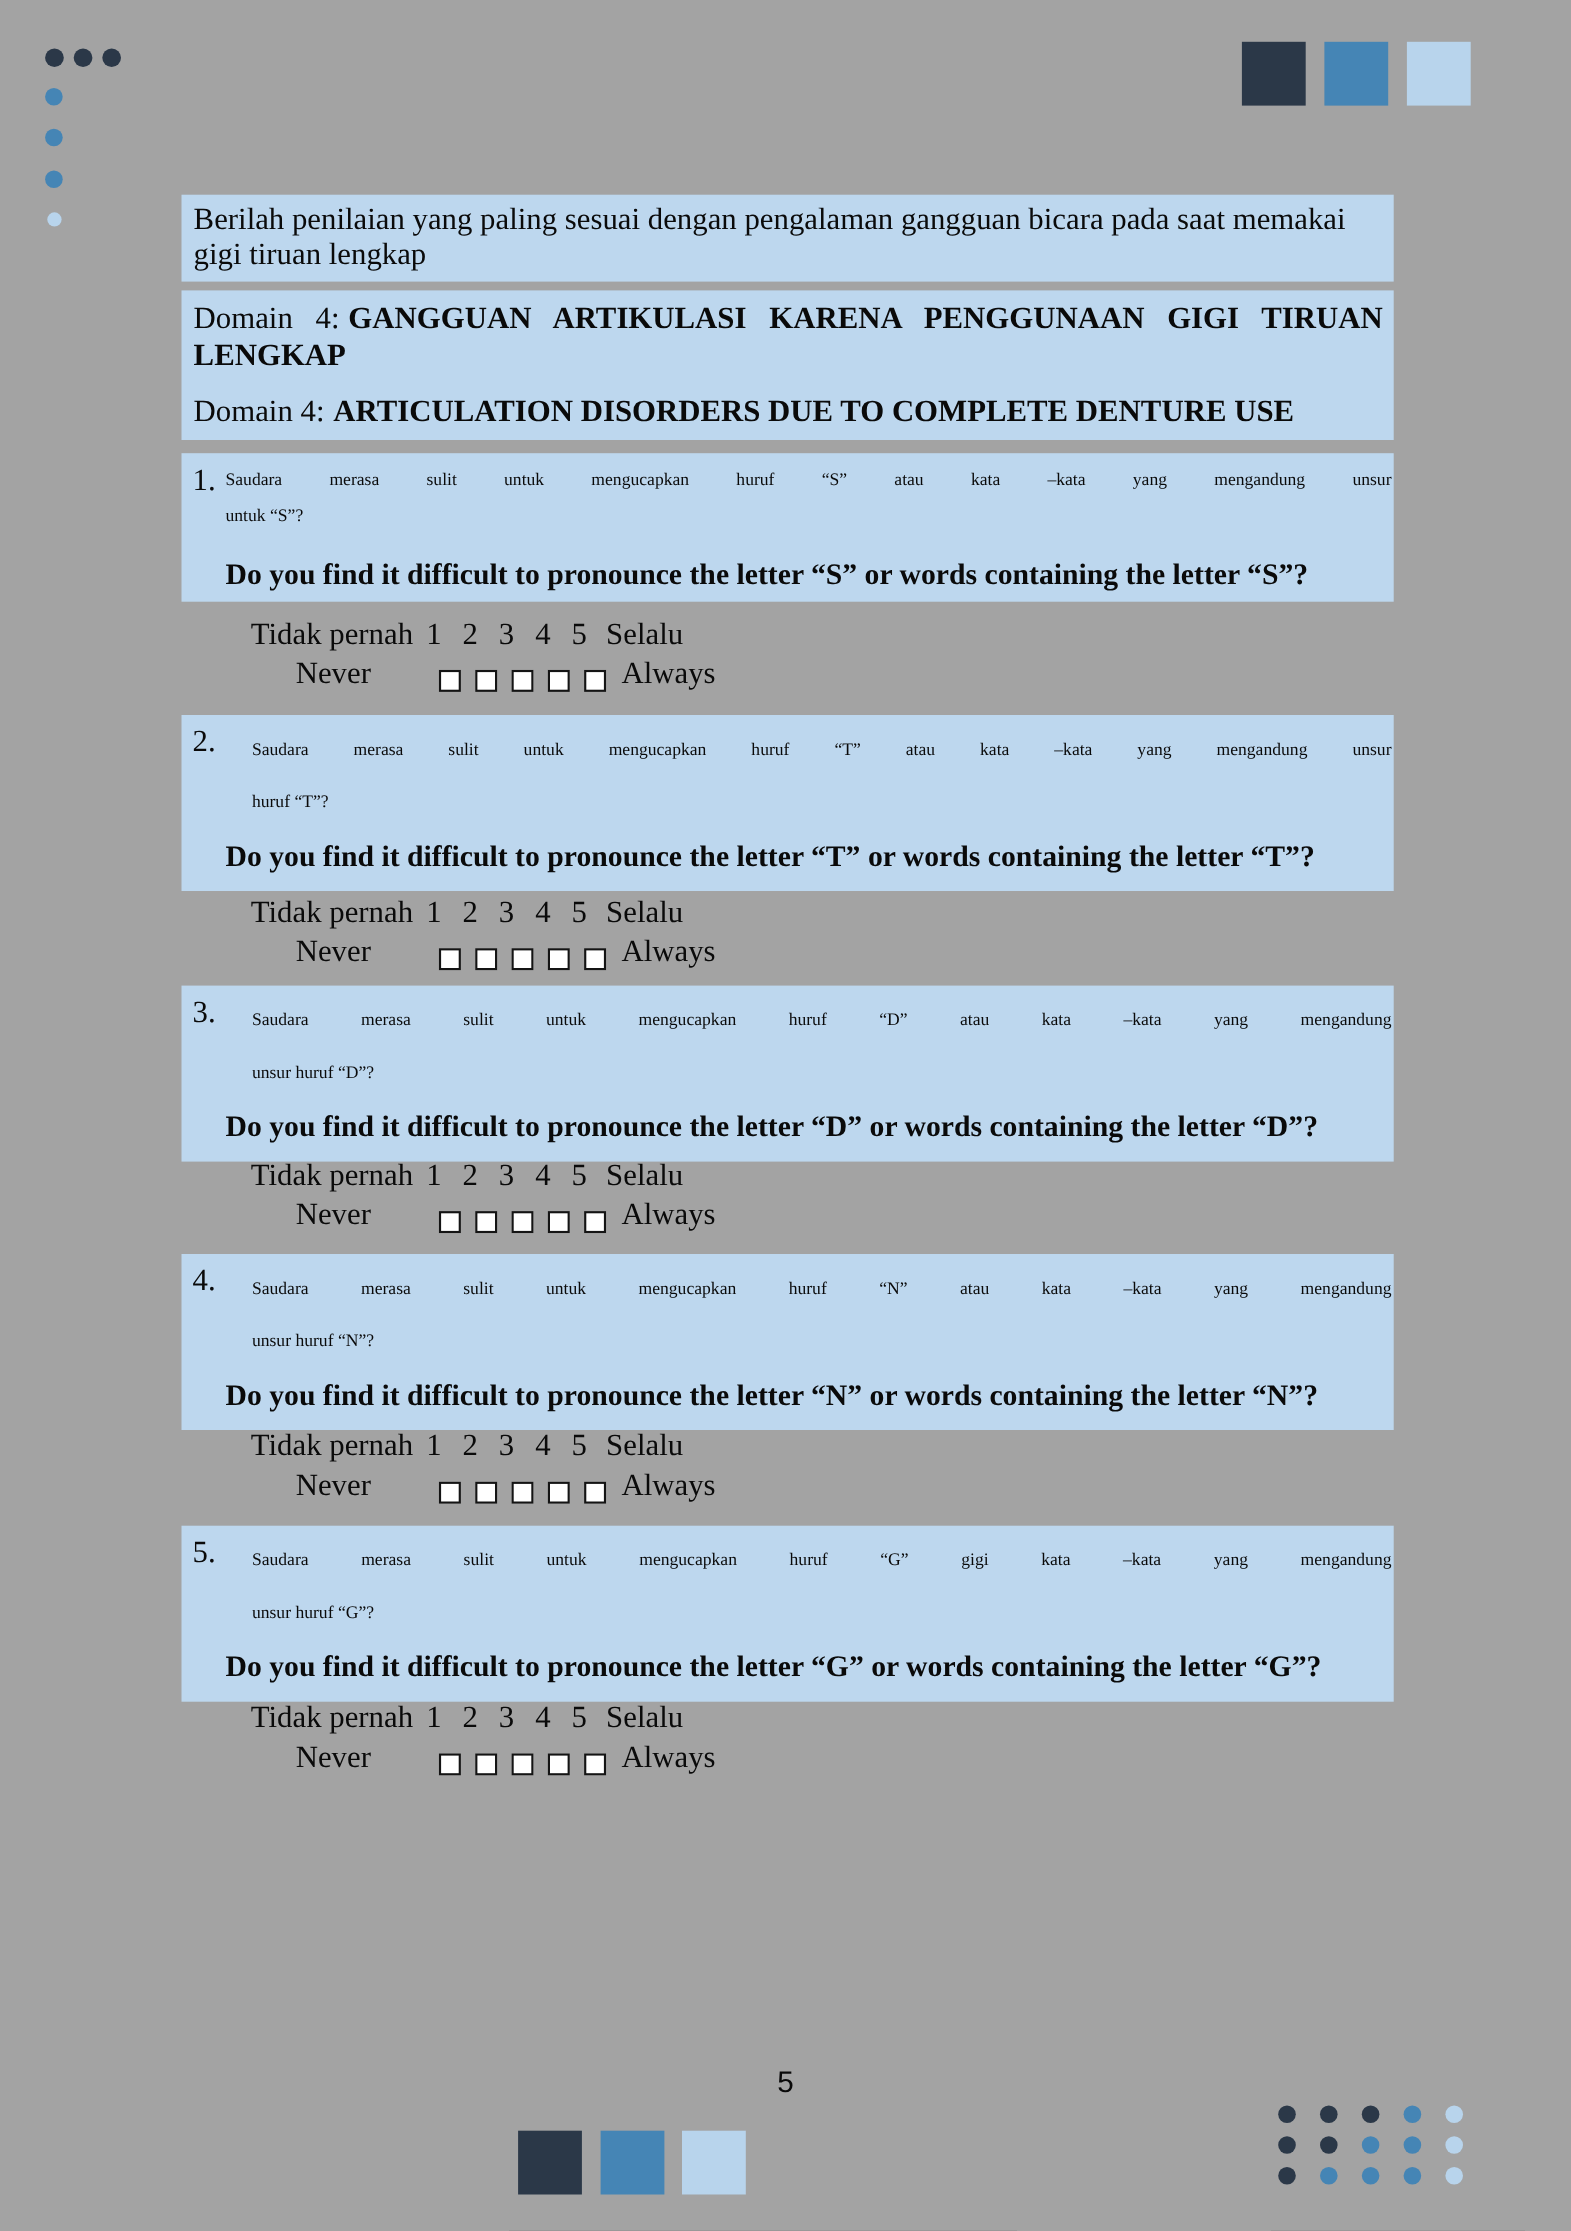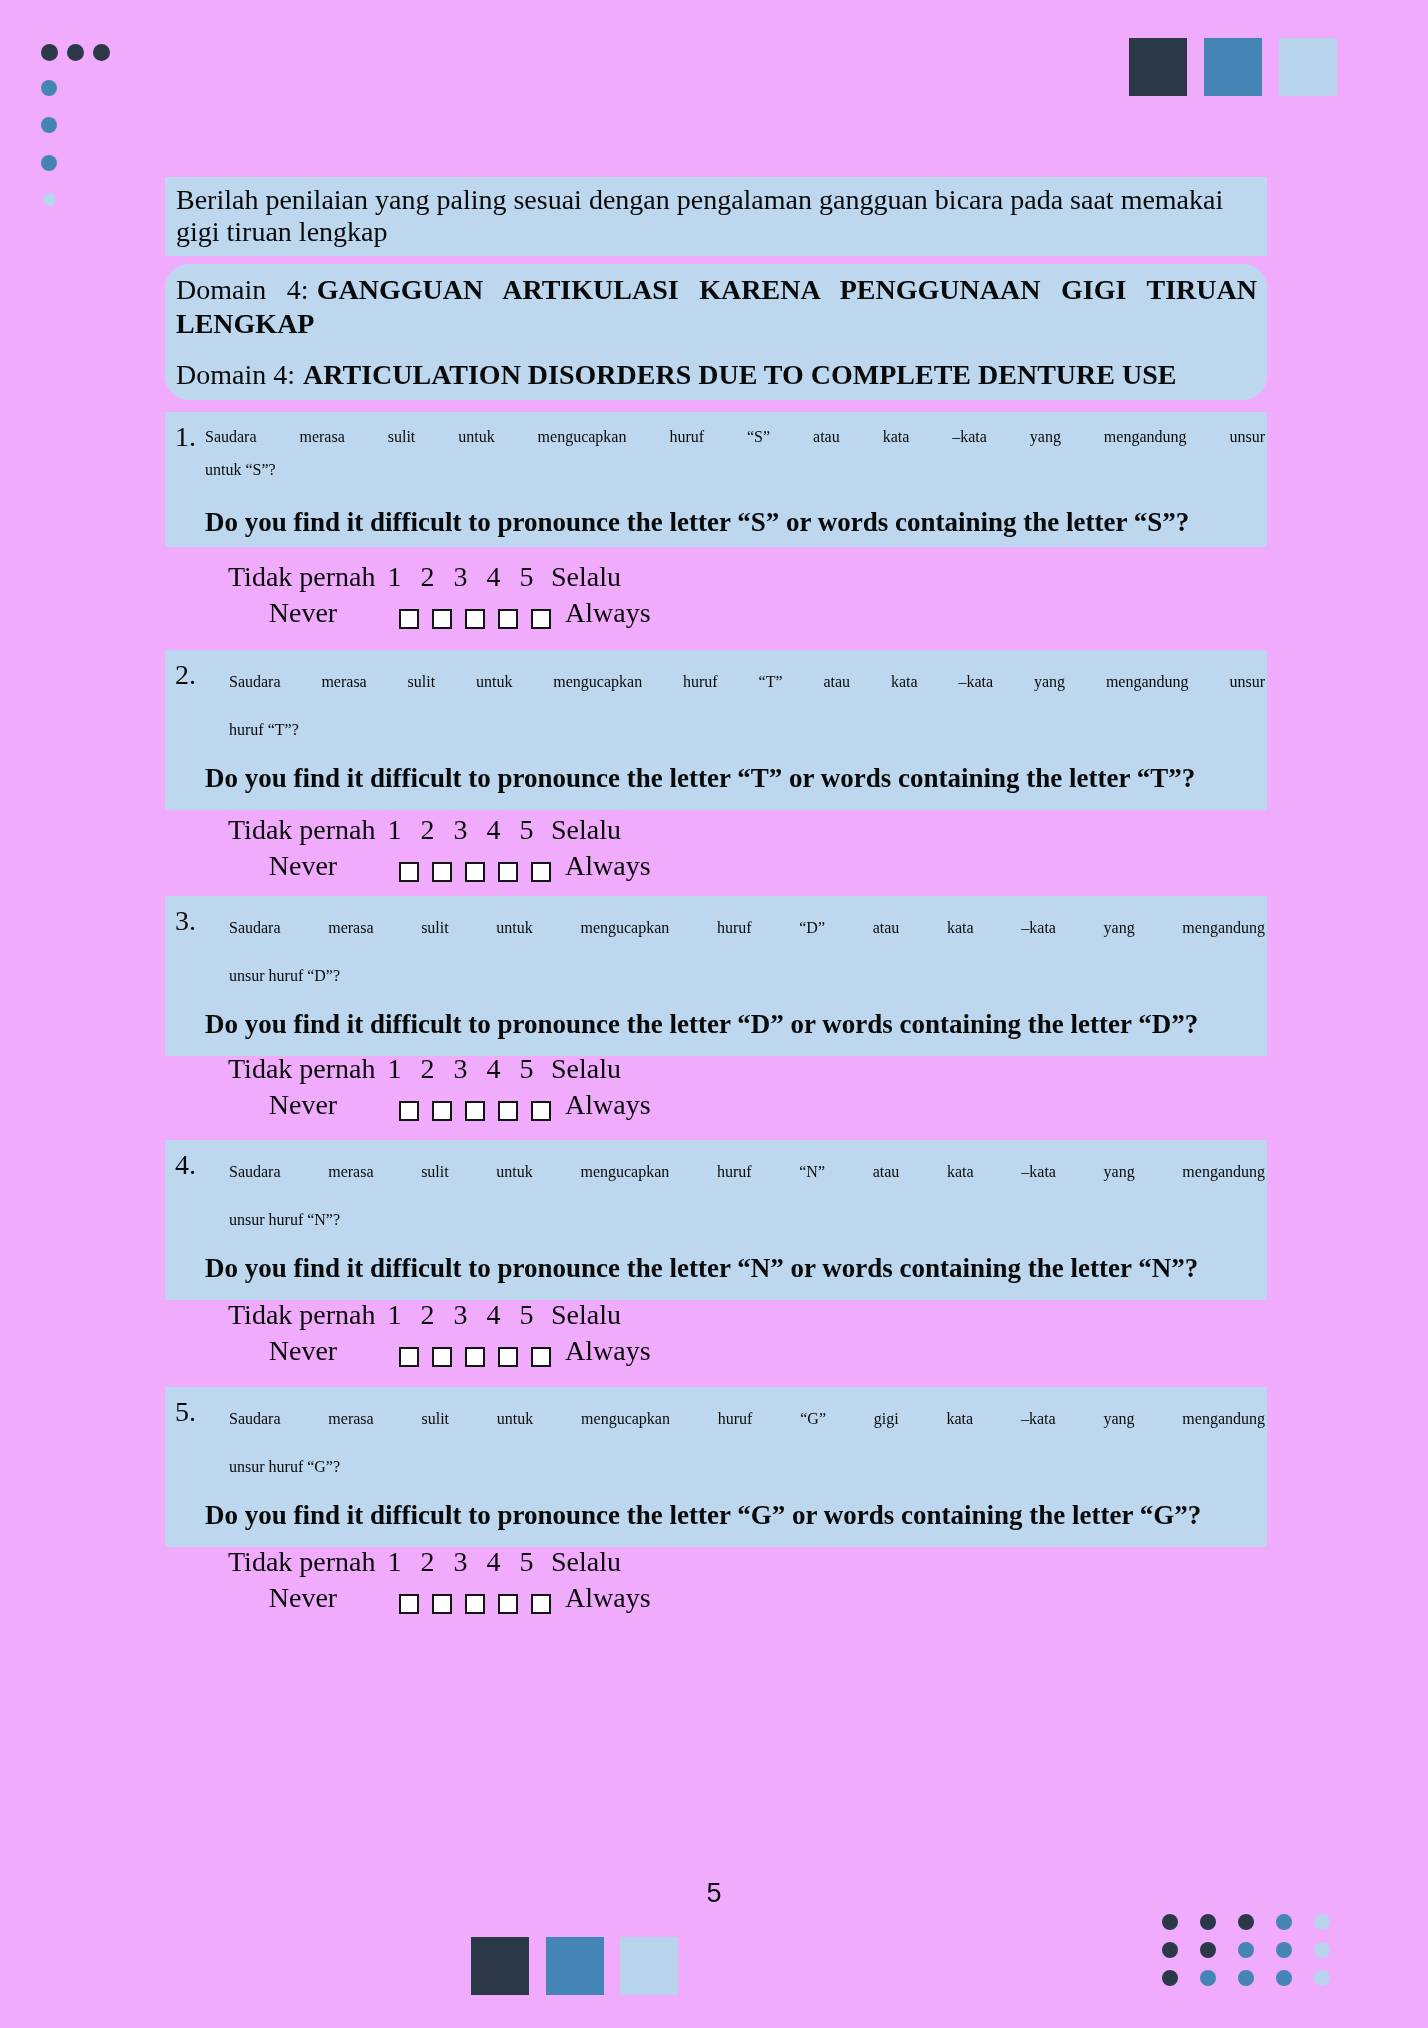--- a/index.html
+++ b/index.html
@@ -7,21 +7,21 @@
     --steel:#4585b5;
     --light:#b8d4ec;
     --highlight:#bdd7ee;
     --text:#0a0a0a;
   }
   *{margin:0;padding:0;box-sizing:border-box;}
   html,body{background:#888;}
   #page{
     position:relative;
     width:1428px;height:2028px;
-    background:#f0abfc;
+    background:#a3a3a3;
     margin:0 auto;
     font-family:"Liberation Serif","DejaVu Serif",serif;
     color:var(--text);
     overflow:hidden;
   }
   
   .dot{position:absolute;border-radius:50%;}
   .dot.navy{background:var(--navy);}
   .dot.steel{background:var(--steel);}
   .dot.light{background:var(--light);}
@@ -31,21 +31,21 @@
   .sq.light{background:var(--light);}
   
   .hl{
     position:absolute;
     left:165px;width:1102px;
     background:var(--highlight);
   }
   .line{font-size:28px;line-height:32px;}
   .jf{text-align:justify;text-align-last:justify;}
   #intro{top:177px;padding:7px 10px 8px 11px;}
-  #domain{top:264px;padding:9px 10px 8px 11px;border-radius:24px;}
+  #domain{top:264px;padding:9px 10px 8px 11px;}
   #domain .line{line-height:34px;}
   .prefix{margin-right:8px;}
   #domain .dom-en{margin-top:17px;white-space:nowrap;}
   
   .qblock{padding:8px 0 8px 0;}
   .qnum{position:absolute;left:10px;top:8px;font-size:28px;line-height:33px;}
   .qbody{padding-left:40px;padding-right:2px;}
   .qblock.tight .qline{line-height:33px;}
   .qblock.loose .qline{line-height:48px;margin-left:24px;}
   .qblock.tight .qen{margin-top:20px;}

